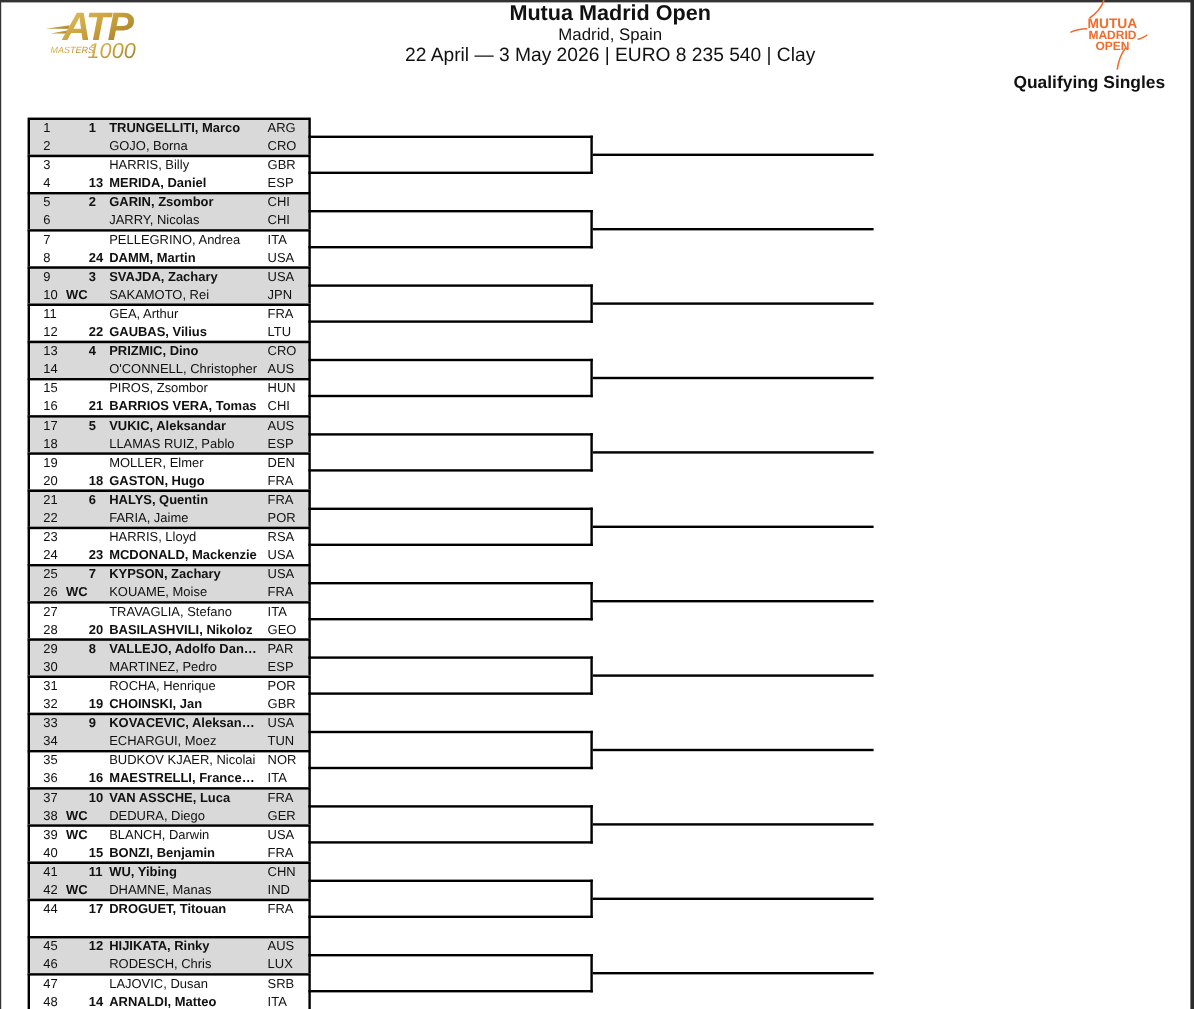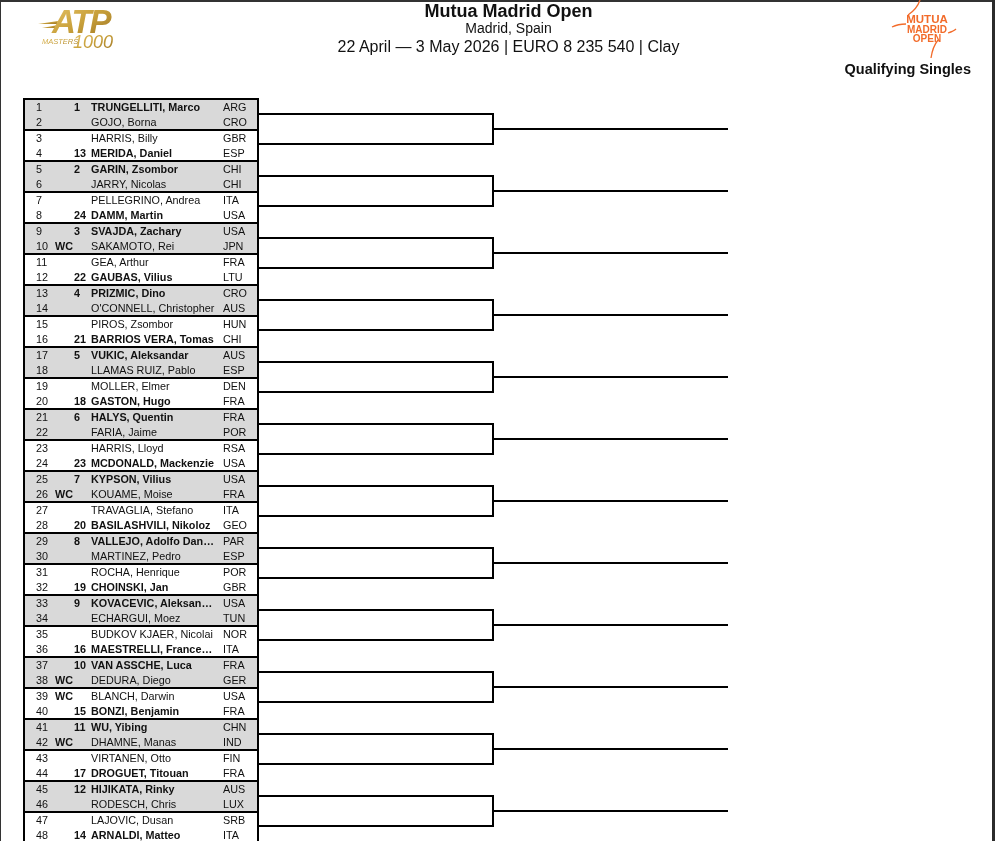--- a/index.html
+++ b/index.html
@@ -264,21 +264,21 @@
         <span class="c-seed">23</span>
         <span class="c-name">MCDONALD, Mackenzie</span>
         <span class="c-ctry">USA</span>
       </div>
   </div>
   <div class="blk gray" style="top:470px">
     <div class="row seeded">
         <span class="c-num">25</span>
         <span class="c-wc"></span>
         <span class="c-seed">7</span>
-        <span class="c-name">KYPSON, Vilius</span>
+        <span class="c-name">KYPSON, Zachary</span>
         <span class="c-ctry">USA</span>
       </div>
     <div class="row">
         <span class="c-num">26</span>
         <span class="c-wc">WC</span>
         <span class="c-seed"></span>
         <span class="c-name">KOUAME, Moise</span>
         <span class="c-ctry">FRA</span>
       </div>
   </div>
@@ -404,27 +404,20 @@
       </div>
     <div class="row">
         <span class="c-num">42</span>
         <span class="c-wc">WC</span>
         <span class="c-seed"></span>
         <span class="c-name">DHAMNE, Manas</span>
         <span class="c-ctry">IND</span>
       </div>
   </div>
   <div class="blk" style="top:749px">
-    <div class="row">
-        <span class="c-num">43</span>
-        <span class="c-wc"></span>
-        <span class="c-seed"></span>
-        <span class="c-name">VIRTANEN, Otto</span>
-        <span class="c-ctry">FIN</span>
-      </div>
     <div class="row seeded">
         <span class="c-num">44</span>
         <span class="c-wc"></span>
         <span class="c-seed">17</span>
         <span class="c-name">DROGUET, Titouan</span>
         <span class="c-ctry">FRA</span>
       </div>
   </div>
   <div class="blk gray" style="top:780px">
     <div class="row seeded">

